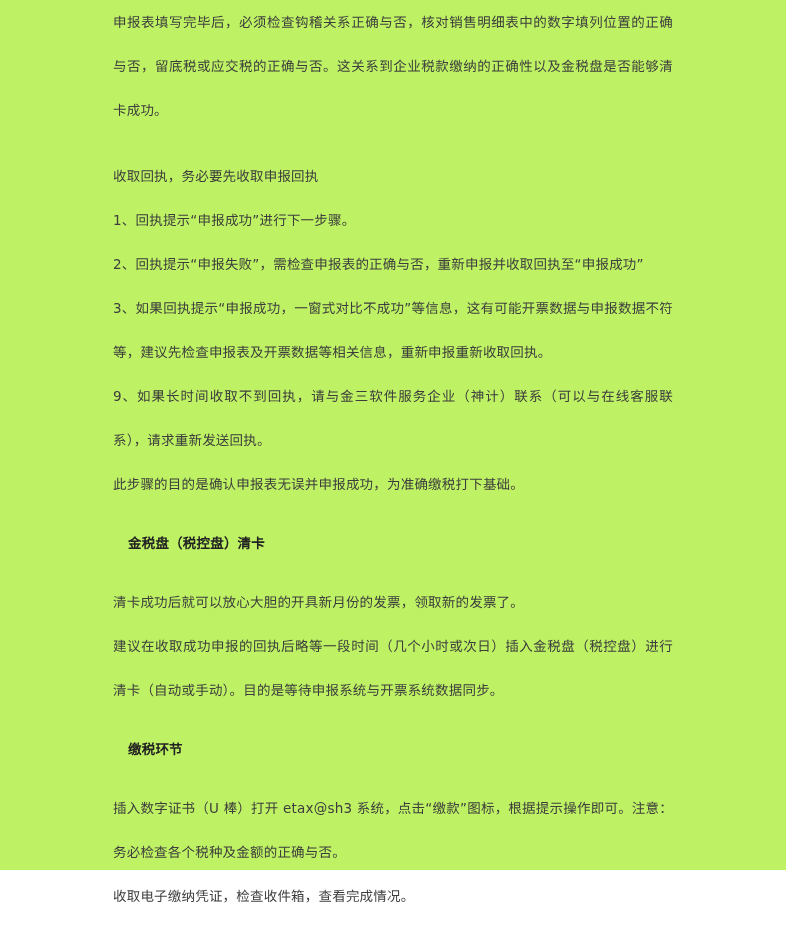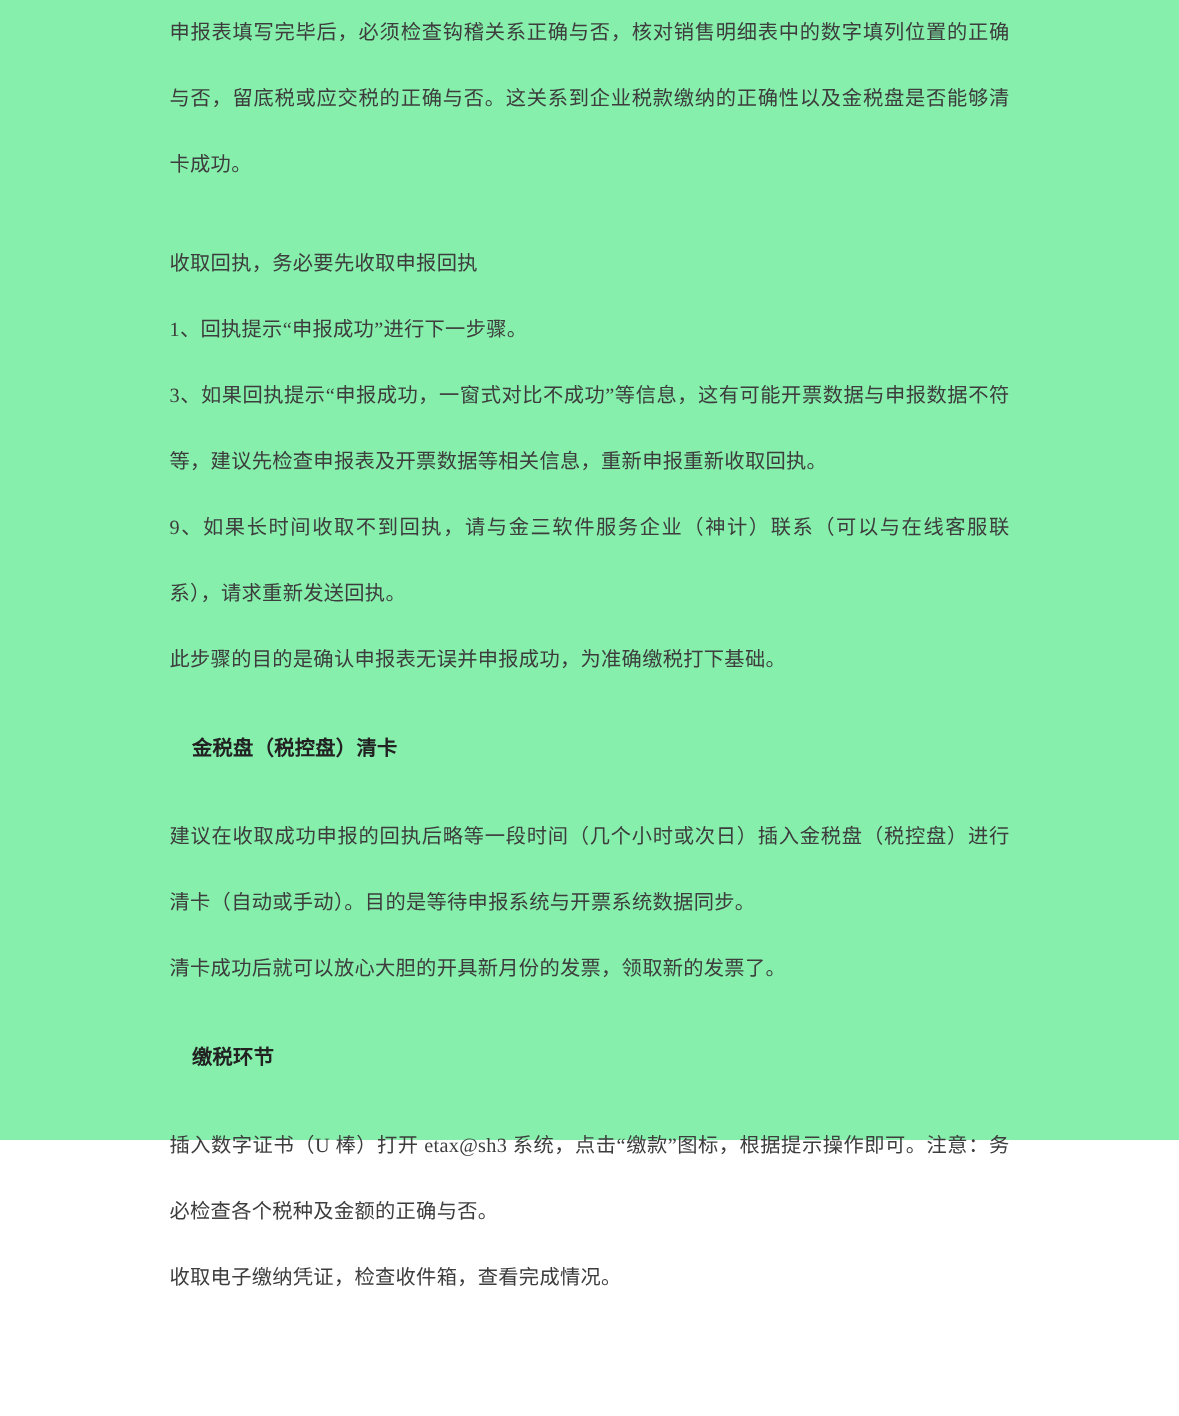--- a/index.html
+++ b/index.html
@@ -13,24 +13,23 @@
     height: 944px;
     overflow: hidden;
     font-family: "DejaVu Sans", "Liberation Sans", sans-serif;
     color: #3a3a3a;
     -webkit-font-smoothing: antialiased;
   }
 
   .page {
     position: relative;
     width: 786px;
-    height: 760px;
-    background: #86efac;
+    height: 870px;
+    background: #bef264;
     box-sizing: border-box;
-    font-family: Liberation Serif, serif;
   }
 
   .content {
     position: absolute;
     left: 113px;
     top: 0px;
     width: 560px;
   }
 
   
@@ -63,33 +62,34 @@
 
 <div class="page">
   <div class="content">
 
     <p class="para">申报表填写完毕后，必须检查钩稽关系正确与否，核对销售明细表中的数字填列位置的正确与否，留底税或应交税的正确与否。这关系到企业税款缴纳的正确性以及金税盘是否能够清卡成功。</p>
 
     <p class="para gap-med">收取回执，务必要先收取申报回执</p>
 
     <p class="para">1、回执提示“申报成功”进行下一步骤。</p>
 
+    <p class="para">2、回执提示“申报失败”，需检查申报表的正确与否，重新申报并收取回执至“申报成功”</p>
 
     <p class="para">3、如果回执提示“申报成功，一窗式对比不成功”等信息，这有可能开票数据与申报数据不符等，建议先检查申报表及开票数据等相关信息，重新申报重新收取回执。</p>
 
     <p class="para">9、如果长时间收取不到回执，请与金三软件服务企业（神计）联系（可以与在线客服联系），请求重新发送回执。</p>
 
     <p class="para">此步骤的目的是确认申报表无误并申报成功，为准确缴税打下基础。</p>
 
 
     <h3 class="heading">金税盘（税控盘）清卡</h3>
 
+    <p class="para">清卡成功后就可以放心大胆的开具新月份的发票，领取新的发票了。</p>
+
     <p class="para">建议在收取成功申报的回执后略等一段时间（几个小时或次日）插入金税盘（税控盘）进行清卡（自动或手动）。目的是等待申报系统与开票系统数据同步。</p>
-
-    <p class="para">清卡成功后就可以放心大胆的开具新月份的发票，领取新的发票了。</p>
 
     <h3 class="heading">缴税环节</h3>
 
     <p class="para">插入数字证书（U 棒）打开 etax@sh3 系统，点击“缴款”图标，根据提示操作即可。注意：务必检查各个税种及金额的正确与否。</p>
 
     <p class="para">收取电子缴纳凭证，检查收件箱，查看完成情况。</p>
 
   </div>
 </div>
 

